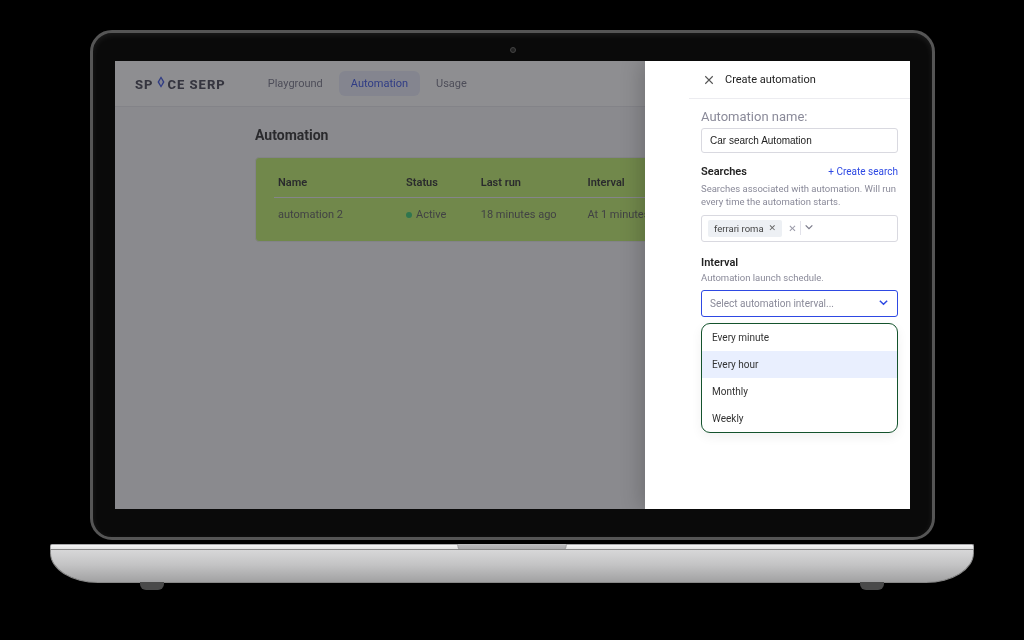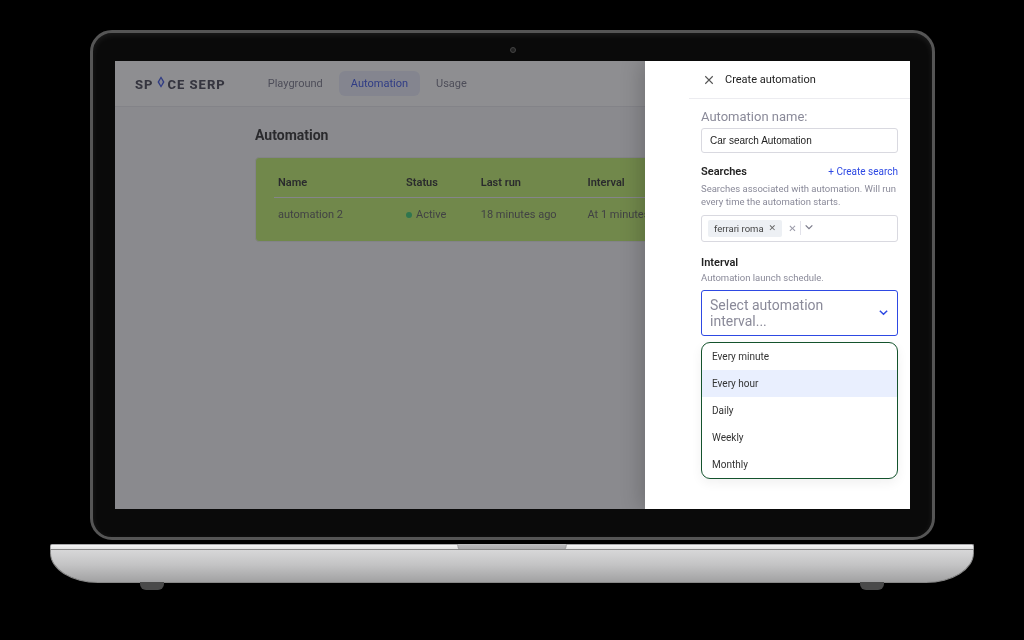--- a/index.html
+++ b/index.html
@@ -150,21 +150,21 @@
   .chip {
     background:#edf0f4; border-radius:2px; padding:3px 6px;
     font-size:9.5px; color:#444; display:inline-flex; align-items:center; gap:5px;
   }
   .chip .chip-x { font-size:9px; color:#666; cursor:pointer;}
   .tag-controls { display:flex; align-items:center; gap:3px; color:#9a9aa8;}
   .tag-controls .vline{width:1px;height:14px;background:#e2e2ea;}
   .select {
     margin-top:6px;
     border:1.5px solid #2e49e3; border-radius:3px;
-    padding:6px 8px; font-size:14px; color:#8a8a99;
+    padding:6px 8px; font-size:10px; color:#8a8a99;
     display:flex; justify-content:space-between; align-items:center;
     cursor:pointer;
   }
   .select .chev { color:#2e49e3; }
   .dropdown {
     margin-top:6px;
     border:1px solid #14532d; border-radius:9px;
     box-shadow:0 4px 12px rgba(0,0,0,0.06);
     overflow:hidden;
   }
@@ -275,23 +275,22 @@
             <span class="chev">
               <svg viewBox="0 0 12 12" width="11" height="11">
                   <path fill="none" stroke="#2e49e3" stroke-width="1.6" d="M2 4l4 4 4-4"></path>
                 </svg>
             </span>
           </div>
 
           <div class="dropdown" id="ddHost">
               <div class="opt">Every minute</div>
               <div class="opt hl">Every hour</div>
-              <div class="opt">Daily</div>
+              <div class="opt">Monthly</div>
               <div class="opt">Weekly</div>
-              <div class="opt">Monthly</div>
             </div>
         </div>
       </div>
 
     </div>
   </div>
 
   <div class="base-top"></div>
   <div class="notch"></div>
   <div class="base"></div>

